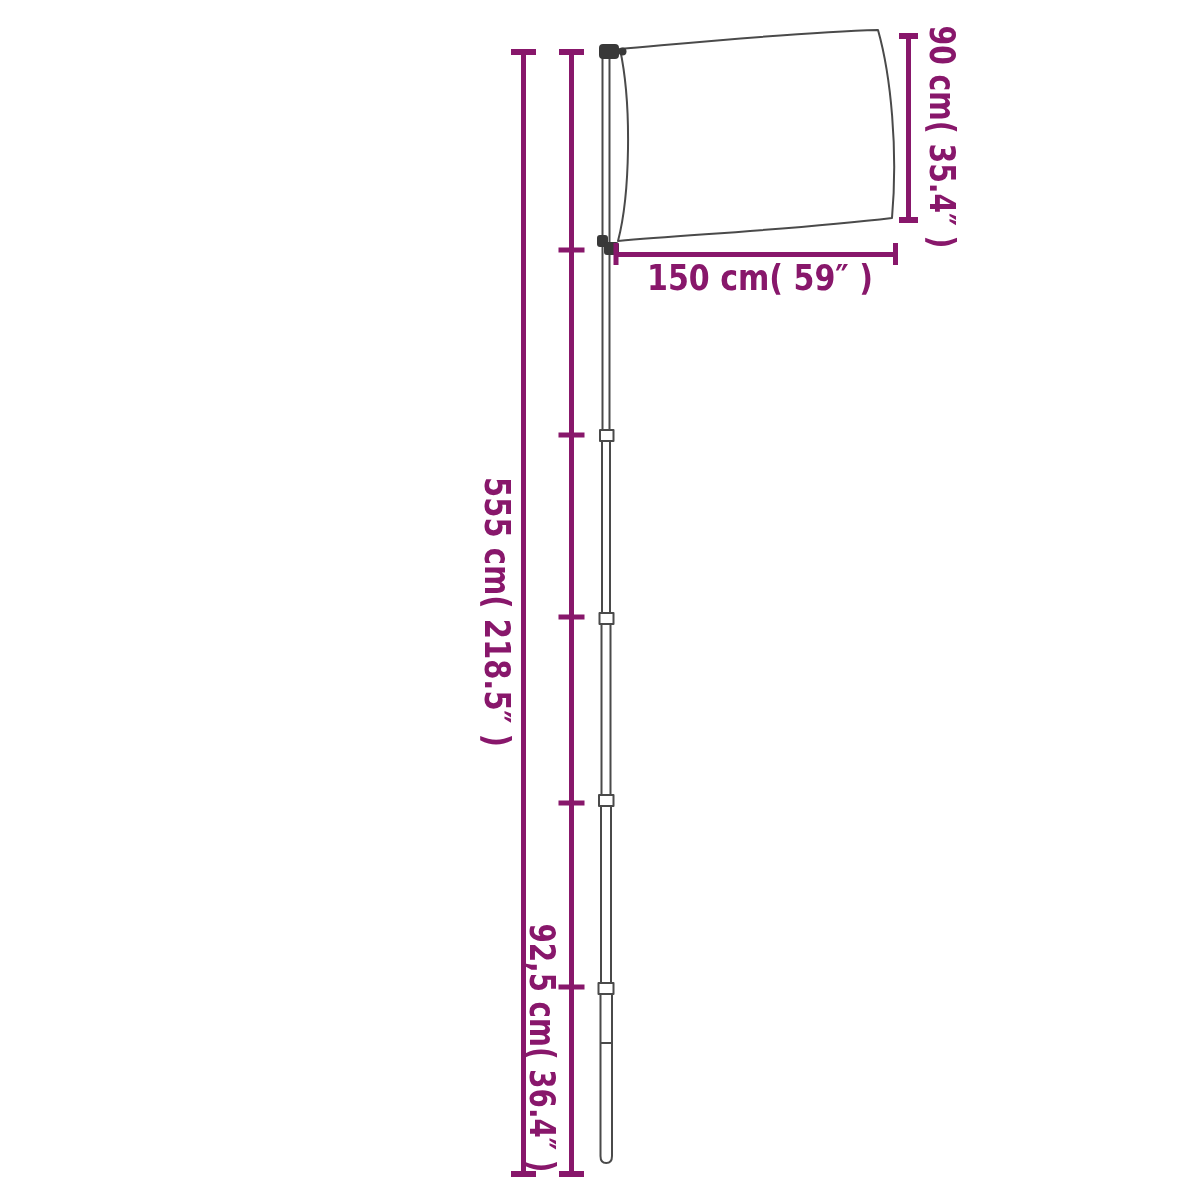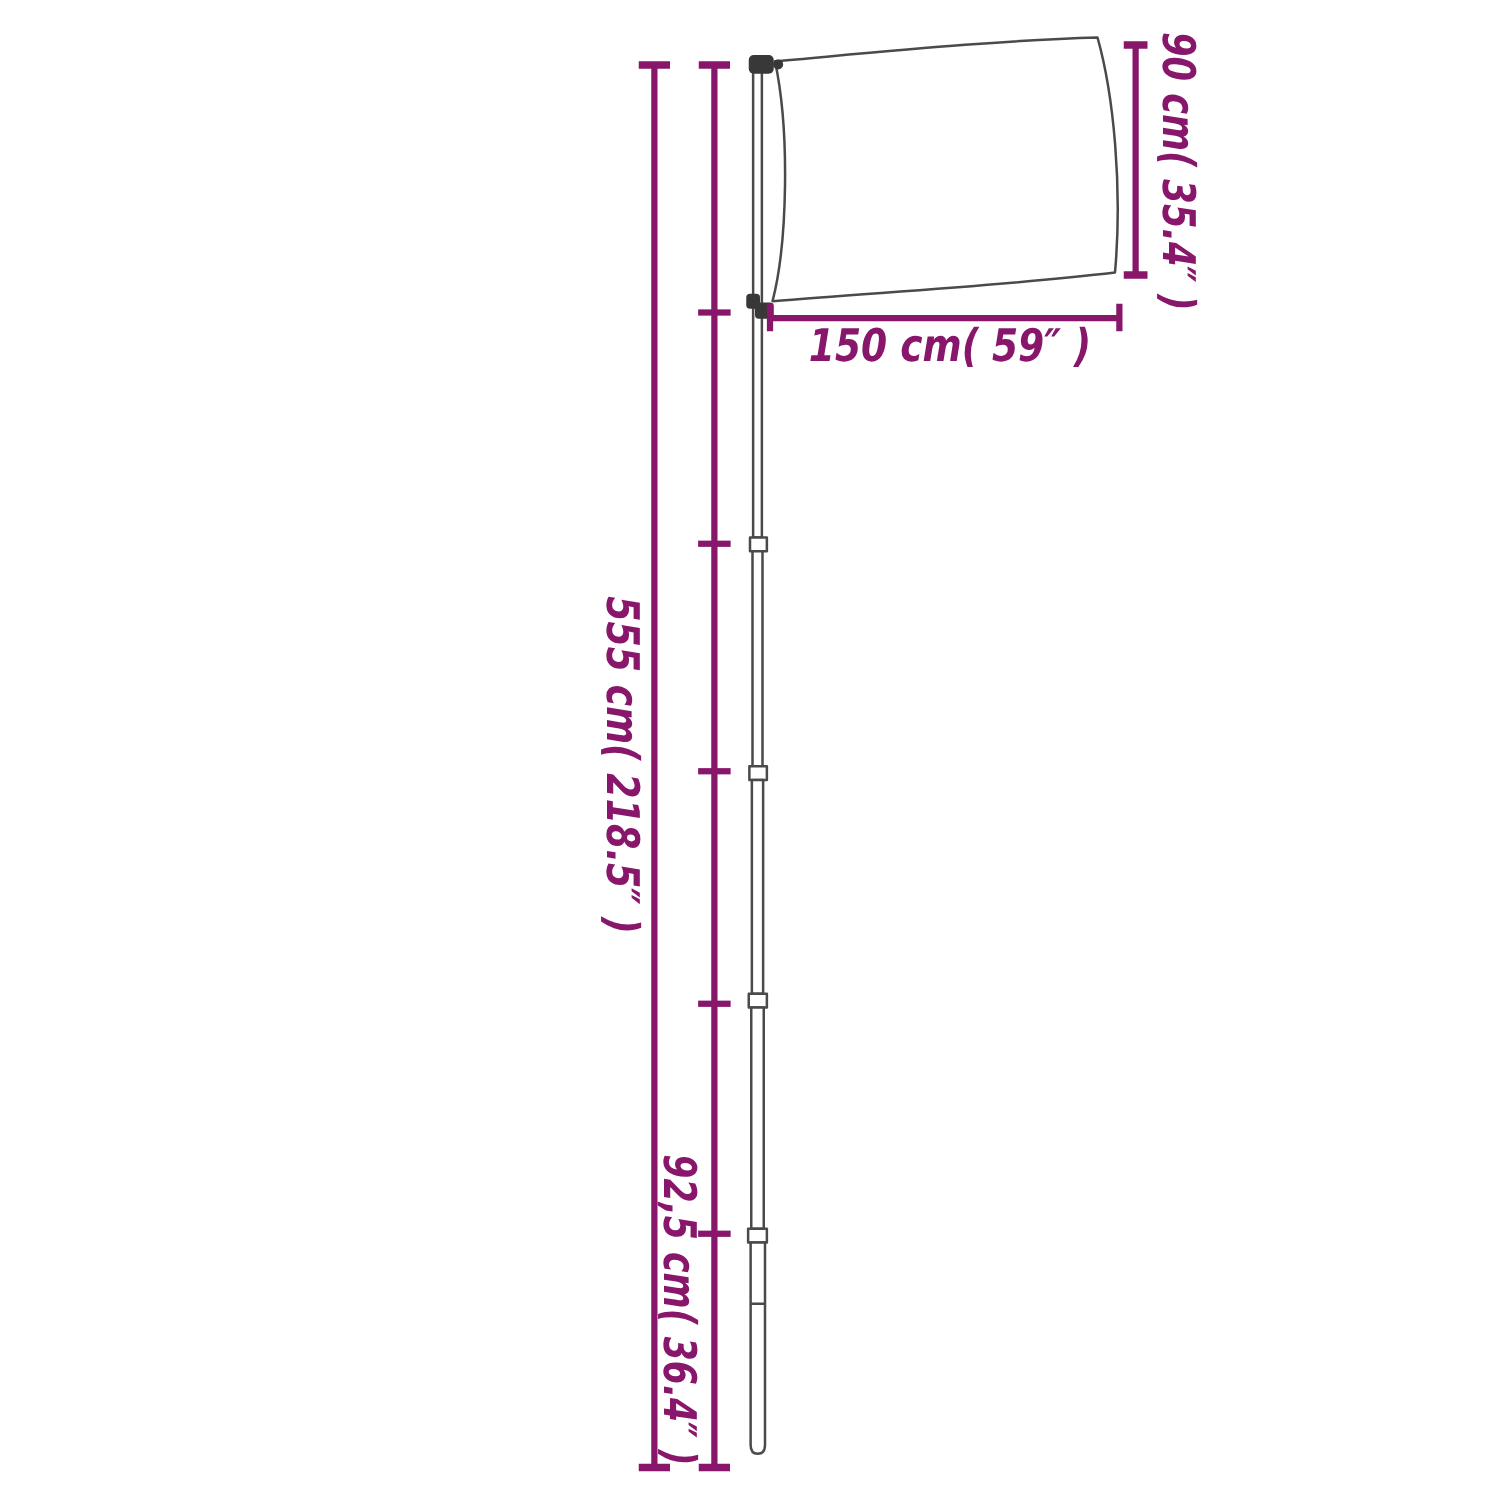--- a/index.html
+++ b/index.html
@@ -2,21 +2,20 @@
 <html><head>
 <meta charset="utf-8">
 <style>
   html, body { margin: 0; padding: 0; background: #ffffff; }
   #canvas {
     position: relative;
     width: 1036px;
     height: 1200px;
     background: #ffffff;
     font-family: "DejaVu Sans", sans-serif;
-    font-style: italic;
   }
   svg { display: block; }
   .dim-text {
     font-family: "DejaVu Sans", sans-serif;
     font-weight: bold;
     font-size: 36px;
     fill: #88176B;
   }
   .dim-stroke { stroke: #88176B; stroke-width: 5; }
   .dim-fill   { fill: #88176B; }

